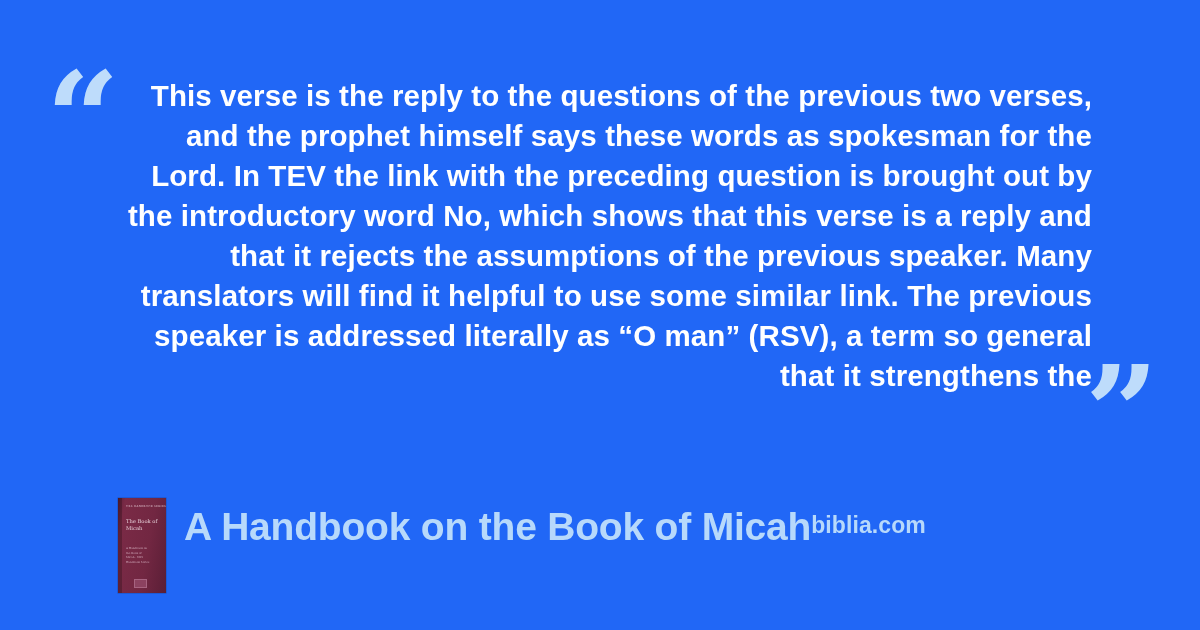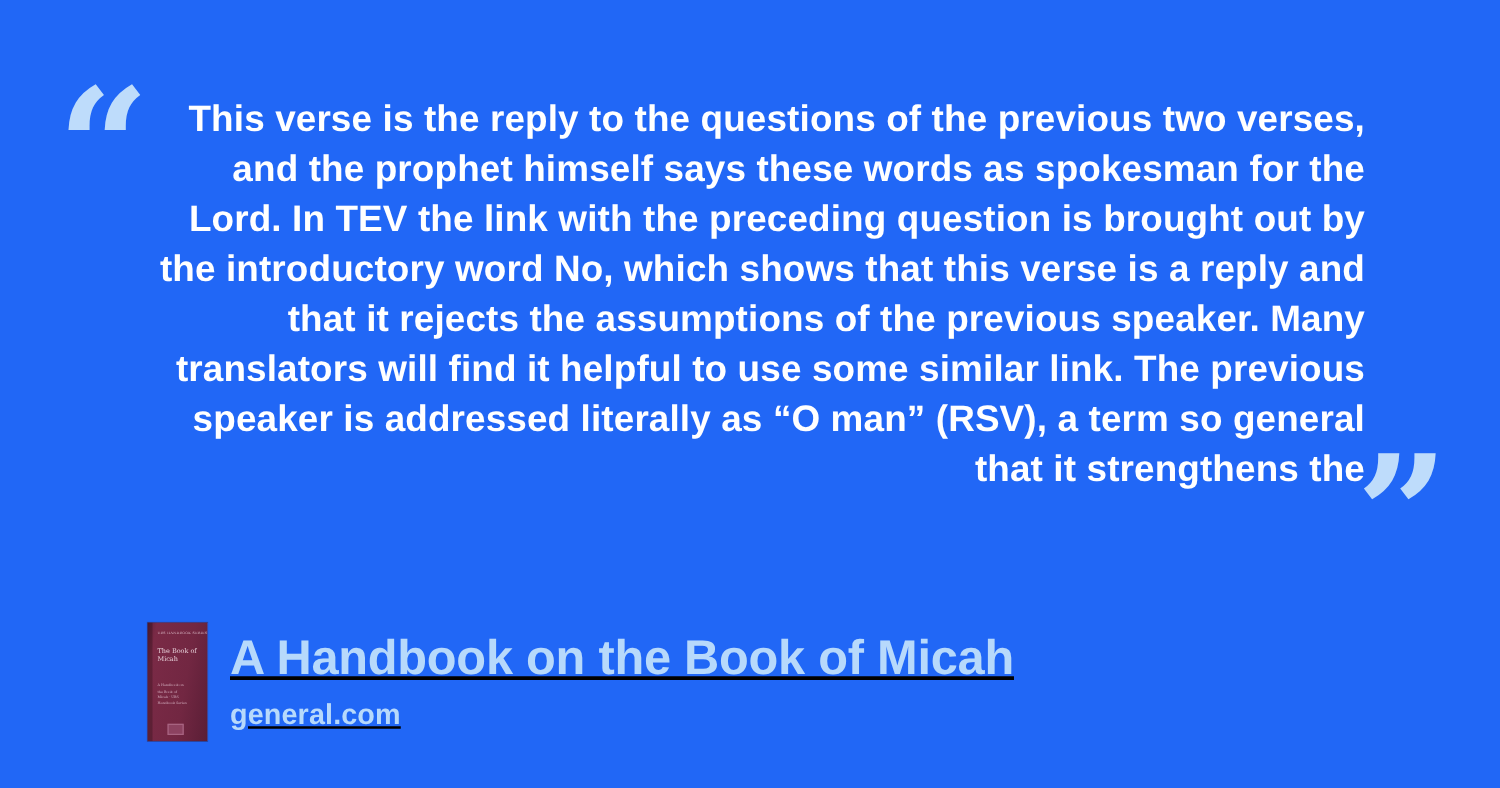--- a/index.html
+++ b/index.html
@@ -138,23 +138,22 @@
     left: 16px;
     bottom: 5px;
     width: 13px;
     height: 9px;
     background: #8c4260;
     border: 0.5px solid #a76380;
   }
 
   .footer-text {
     display: flex;
-    flex-direction: column;
+    flex-direction: row;
     padding-top: 6px;
-    text-decoration: underline;
   }
 
   .book-name {
     color: #b7d9fb;
     font-size: 39px;
     font-weight: 700;
     line-height: 46px;
     letter-spacing: -0.2px;
     white-space: nowrap;
   }
@@ -193,18 +192,18 @@
         <span>A Handbook on</span>
         <span>the Book of</span>
         <span>Micah · UBS</span>
         <span>Handbook Series</span>
       </div>
       <div class="book-logo"></div>
     </div>
 
     <div class="footer-text">
       <div class="book-name">A Handbook on the Book of Micah</div>
-      <div class="site-name">general.com</div>
+      <div class="site-name">biblia.com</div>
     </div>
 
   </div>
 
 </div>
 
 </body></html>

